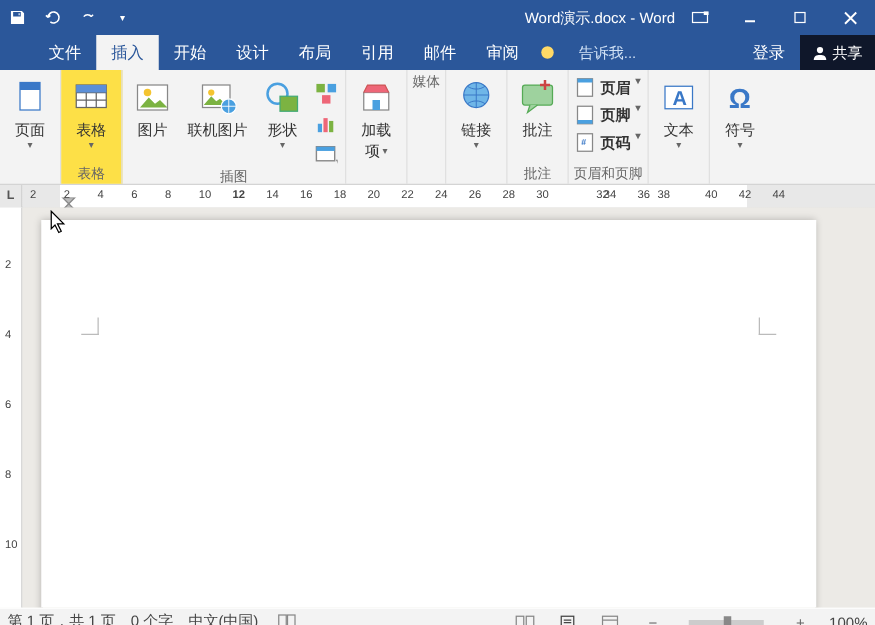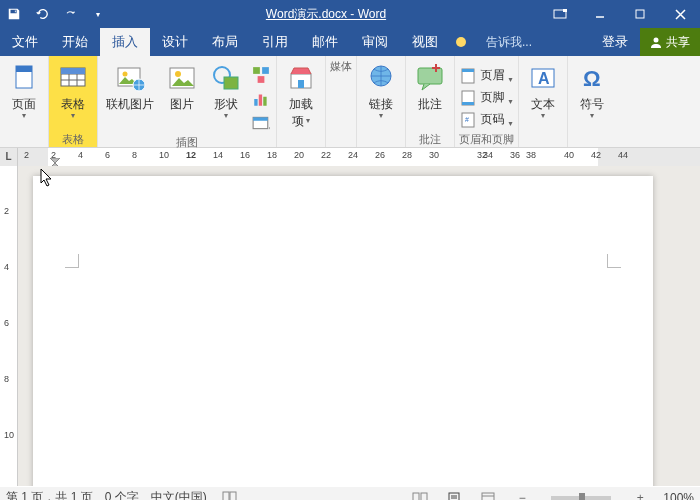--- a/index.html
+++ b/index.html
@@ -1,40 +1,40 @@
 <!DOCTYPE html>
 <html><head>
 <meta charset="utf-8">
 <style>
   * { margin: 0; padding: 0; box-sizing: border-box; font-family: "Microsoft YaHei", "Segoe UI", sans-serif; }
   body { width: 700px; height: 500px; overflow: hidden; background: #fff; font-size: 12px; }
   .titlebar { height: 28px; background: #2b579a; color: #fff; display: flex; align-items: center; }
   .qat { display: flex; align-items: center; height: 100%; }
   .qat-btn { width: 28px; height: 28px; display: flex; align-items: center; justify-content: center; color: #fff; font-size: 14px; }
-  .title { flex: 1; text-align: center; font-size: 12px; text-decoration: underline; }
+  .title { flex: 1; text-align: right; font-size: 12px; }
   .winctl { display: flex; }
   .winctl div { width: 40px; height: 28px; display: flex; align-items: center; justify-content: center; font-size: 11px; }
-  .tabbar { height: 28px; background: #2b579a; color: #fff; display: flex; align-items: center; }
+  .tabbar { height: 28px; background: #2b579a; color: #fff; display: flex; align-items: center; padding-left: 27px; }
   .tab { padding: 0 12px; height: 28px; display: flex; align-items: center; font-size: 13px; cursor: pointer; }
   .tab.active { background: #f3f3f3; color: #2b579a; }
   .tell { color: #cfe0f4; margin-left: 6px; font-size: 12px; display:flex; align-items:center; gap:20px;}
   .bulb { width:10px;height:10px;border-radius:50%;background:#ffd966;display:inline-block;}
   .tabright { margin-left: auto; display: flex; align-items: center; }
-  .share { background: #4d7c0f; padding: 0 10px; height:28px; display:flex; align-items:center; gap:4px;}
+  .share { background: #0f172a; padding: 0 10px; height:28px; display:flex; align-items:center; gap:4px;}
   .ribbon { height: 92px; background: #f3f3f3; border-bottom: 1px solid #d4d4d4; display: flex; }
   .group { display: flex; flex-direction: column; align-items: center; border-right: 1px solid #e0e0e0; padding: 2px 4px 0; }
   .group.hi { background:#fde047; }
   .group-body { flex: 1; display: flex; align-items: flex-start; gap: 4px; }
   .group-label { font-size: 11px; color: #666; height: 16px; line-height: 16px; width:100%; text-align:center; position:relative;}
   .bigbtn { display:flex;flex-direction:column;align-items:center;justify-content:flex-start;padding:4px 4px 0;text-align:center;font-size:12px;color:#333;min-width:40px;}
   .bigbtn .ic { width:32px;height:32px;margin-bottom:2px;}
   .dd { font-size:8px;color:#666;margin-top:-2px;}
   .smallcol { display:flex;flex-direction:column;gap:2px;padding-top:6px;}
   .smallbtn { width:22px;height:22px;display:flex;align-items:center;justify-content:center;}
-  .smallrow { display:flex;align-items:flex-end;gap:4px;font-size:12px;color:#333;height:22px; white-space:nowrap;}
+  .smallrow { display:flex;align-items:flex-start;gap:4px;font-size:12px;color:#333;height:22px; white-space:nowrap;font-weight:bold;}
   .smallrow .ic { width:16px;height:16px;}
   svg { display:block;}
   .cursor { position:absolute; left:40px; top:168px; width:14px; height:20px; z-index:50;}
   .ruler-h { height:18px;background:#fff;border-bottom:1px solid #ccc;display:flex;align-items:center;position:relative;font-size:10px;color:#555;}
   .ruler-h .tab-l{width:18px;height:18px;background:#e8e8e8;border-right:1px solid #ccc;display:flex;align-items:center;justify-content:center;font-weight:bold;}
   .ticks{position:relative;flex:1;height:18px;background:linear-gradient(to right,#e8e8e8 0,#e8e8e8 30px,#fff 30px,#fff 580px,#e8e8e8 580px);}
   .tick{position:absolute;top:2px;font-size:9px;color:#444;}
   .indent{position:absolute;left:30px;top:10px;}
   .doc-area{display:flex;height:320px;background:#eceae6;}
   .ruler-v{width:18px;background:#fff;border-right:1px solid #ccc;position:relative;}
@@ -92,28 +92,27 @@
     <div>
         <svg width="11" height="11">
           <path d="M1 1l9 9M10 1l-9 9" stroke="#fff" stroke-width="1.5"></path>
         </svg>
       </div>
   </div>
 </div>
 
 <div class="tabbar">
   <div class="tab">文件</div>
+  <div class="tab active">插入</div>
   <div class="tab">开始</div>
-  <div class="tab active">插入</div>
   <div class="tab">设计</div>
   <div class="tab">布局</div>
   <div class="tab">引用</div>
   <div class="tab">邮件</div>
   <div class="tab">审阅</div>
-  <div class="tab">视图</div>
   <div class="tell">
       <span class="bulb"></span>
       <span>告诉我...</span>
     </div>
   <div class="tabright">
     <div class="tab">登录</div>
     <div class="share">
       <svg width="12" height="12">
           <circle cx="6" cy="4" r="2.5" fill="#fff"></circle>
           <path d="M1 12c0-3 2-4 5-4s5 1 5 4" fill="#fff"></path>
@@ -151,35 +150,35 @@
           <span class="dd">▾</span>
       </div>
     </div>
     <div class="group-label">表格</div>
   </div>
 
   <div class="group">
     <div class="group-body">
       <div class="bigbtn">
         <svg class="ic" viewBox="0 0 32 32">
+            <rect x="4" y="6" width="24" height="20" fill="#fff" stroke="#888"></rect>
+            <circle cx="12" cy="12" r="3" fill="#f4c430"></circle>
+            <path d="M6 24l7-8 5 5 4-3 6 6" fill="#7cb342"></path>
+          </svg>
+        <span>图片</span>
+      </div>
+      <div class="bigbtn">
+        <svg class="ic" viewBox="0 0 32 32">
             <rect x="4" y="6" width="22" height="18" fill="#fff" stroke="#888"></rect>
             <circle cx="11" cy="12" r="2.5" fill="#f4c430"></circle>
             <path d="M5 22l6-7 4 4 3-2 5 5" fill="#7cb342"></path>
             <circle cx="25" cy="23" r="6" fill="#4aa0e0" stroke="#fff"></circle>
             <path d="M19 23h12M25 17v12" stroke="#fff" stroke-width=".7"></path>
           </svg>
         <span>联机图片</span>
-      </div>
-      <div class="bigbtn">
-        <svg class="ic" viewBox="0 0 32 32">
-            <rect x="4" y="6" width="24" height="20" fill="#fff" stroke="#888"></rect>
-            <circle cx="12" cy="12" r="3" fill="#f4c430"></circle>
-            <path d="M6 24l7-8 5 5 4-3 6 6" fill="#7cb342"></path>
-          </svg>
-        <span>图片</span>
       </div>
       <div class="bigbtn">
         <svg class="ic" viewBox="0 0 32 32">
             <circle cx="12" cy="13" r="8" fill="none" stroke="#4aa0e0" stroke-width="2"></circle>
             <rect x="14" y="15" width="14" height="12" fill="#7cb342" stroke="#4a7"></rect>
           </svg>
         <span>形状</span>
           <span class="dd">▾</span>
       </div>
       <div class="smallcol">

